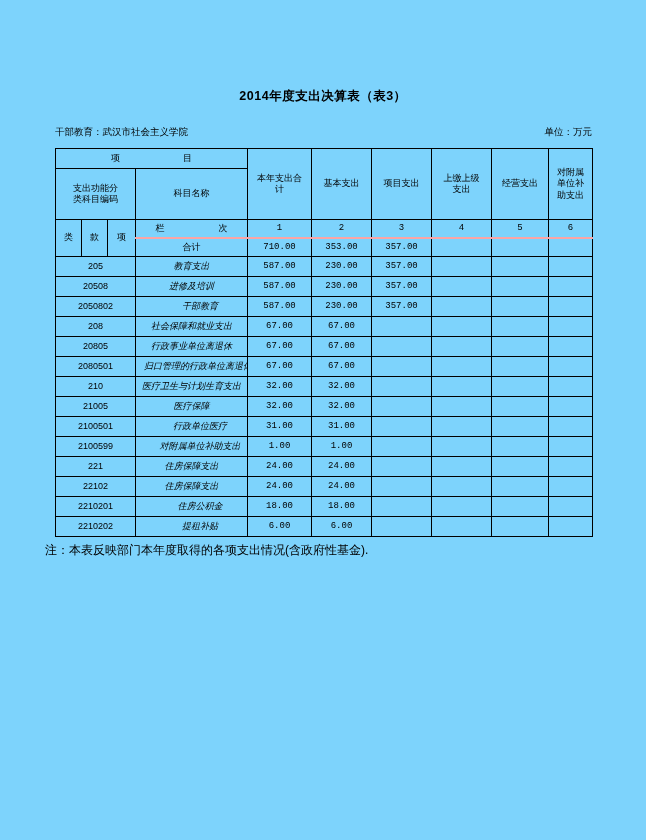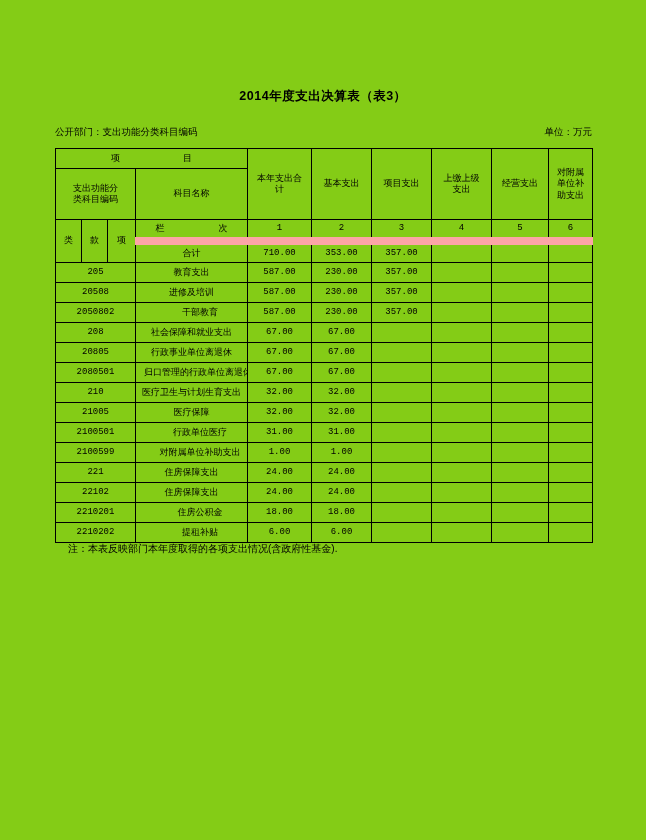--- a/index.html
+++ b/index.html
@@ -1,19 +1,19 @@
 <!DOCTYPE html>
 <html><head>
 <meta charset="utf-8">
 <style>
   html,body{margin:0;padding:0;background:#ffffff;}
   .page{
     position:relative;
     width:646px;height:840px;
-    background:#84cc16;
+    background:#7dd3fc;
     font-family:"Liberation Sans", sans-serif;
     color:#000;
     overflow:hidden;
   }
   .doc-title{
     position:absolute;top:88px;left:0;width:646px;
     text-align:center;
     font-size:12.5px;font-weight:bold;
     letter-spacing:0.5px;
   }
@@ -33,56 +33,57 @@
   table.fiscal td{
     border:1px solid #000;
     padding:0;
     height:19px;
     text-align:center;
     vertical-align:middle;
     overflow:hidden;
     line-height:1.25;
   }
   tr.hdr-big td{height:50px;}
-  tr.lanci td{border-bottom:8px solid #fca5a5;height:17px;}
+  tr.lanci td{border-bottom:2px solid #fca5a5;height:17px;}
   tr.total td{height:17px;}
   td .wrapbox{margin:0 auto;text-align:center;word-break:break-all;}
   .w5{width:46px;}
   .w4{width:38px;font-family:Liberation Serif, serif;}
   .w3{width:29px;}
   td.code{
     text-align:left;padding-left:2px;
-    font-family:Liberation Mono, monospace;
+    font-family:Liberation Sans, sans-serif;
     white-space:nowrap;
   }
   td.name{
     text-align:left;padding-left:3px;
     white-space:nowrap;
+    font-style:italic;
   }
   td.name.indent1{padding-left:8px;}
   td.name.indent2{padding-left:17px;}
   td.num{
     font-family:"Liberation Mono", monospace;
     white-space:nowrap;
   }
   .notes{
-    position:absolute;top:542px;left:68px;width:537px;
-    font-size:10px;
+    position:absolute;top:542px;left:45px;width:537px;
+    font-size:12px;
   }
   .notes .note-line{margin:0 0 13px 0;}
 </style>
 </head>
 <body>
 
 <div class="page">
 
   <div class="doc-title">2014年度支出决算表（表3）</div>
 
   <div class="meta-row">
-    <span class="dept">公开部门：支出功能分类科目编码</span>
+    <span class="dept">干部教育：武汉市社会主义学院</span>
     <span class="unit">单位：万元</span>
   </div>
 
   <table class="fiscal">
     <colgroup>
       <col style="width:26px">
         <col style="width:26px">
         <col style="width:28px">
       <col style="width:112px">
       <col style="width:64px">

